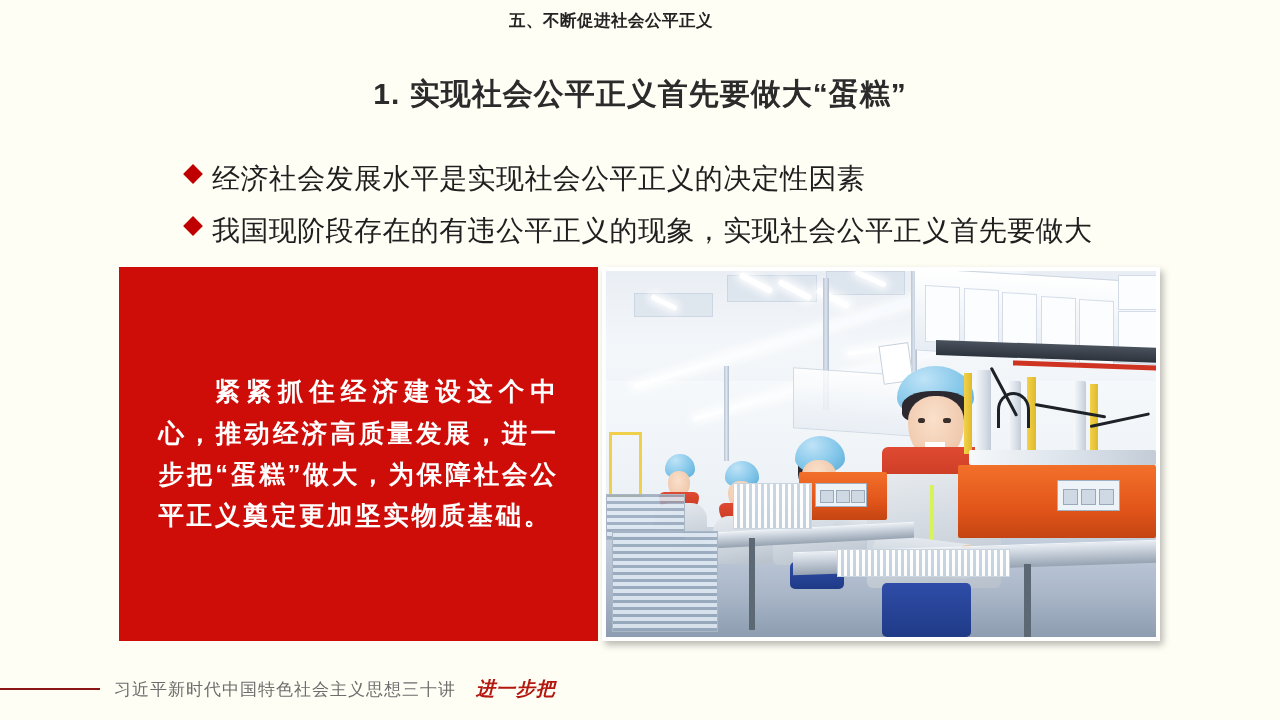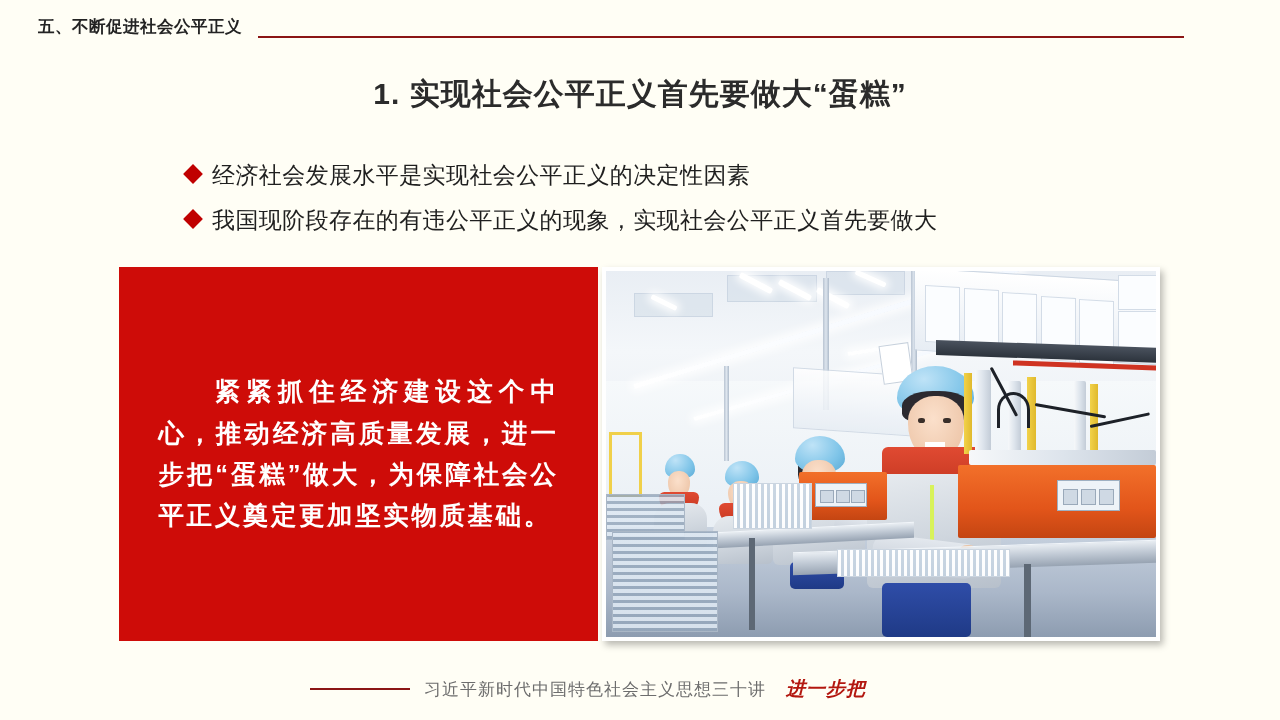--- a/index.html
+++ b/index.html
@@ -16,21 +16,22 @@
   }
 
   
   .slide-header {
     position: absolute;
     left: 0;
     top: 10px;
     width: 1184px;
     height: 28px;
     display: flex;
-    align-items: flex-end;
+    align-items: center;
+    flex-direction: column;
   }
   .slide-header .hdr-text {
     margin-left: 38px;
     font-size: 16.5px;
     font-weight: bold;
     color: #232323;
     letter-spacing: 0.5px;
     white-space: nowrap;
   }
   .slide-header .hdr-rule {
@@ -70,21 +71,21 @@
   .bullet-diamond {
     width: 14px;
     height: 14px;
     flex: 0 0 14px;
     margin-top: 7px;
     margin-right: 12px;
     background: #c00000;
     transform: rotate(45deg);
   }
   .bullet-text {
-    font-size: 23px;
+    font-size: 28px;
     color: #1f1f1f;
     line-height: 1.35;
     letter-spacing: 0.4px;
     white-space: nowrap;
   }
 
   
   .quote-box {
     position: absolute;
     left: 119px;
@@ -304,21 +305,21 @@
   }
 
   
   .slide-footer {
     position: absolute;
     left: 0;
     bottom: 18px;
     width: 1176px;
     display: flex;
     align-items: center;
-    justify-content: center;
+    justify-content: flex-start;
     box-sizing: border-box;
   }
   .ftr-rule {
     width: 100px;
     height: 1.6px;
     background: #8b1515;
     margin-right: 14px;
   }
   .ftr-text {
     font-size: 17px;

